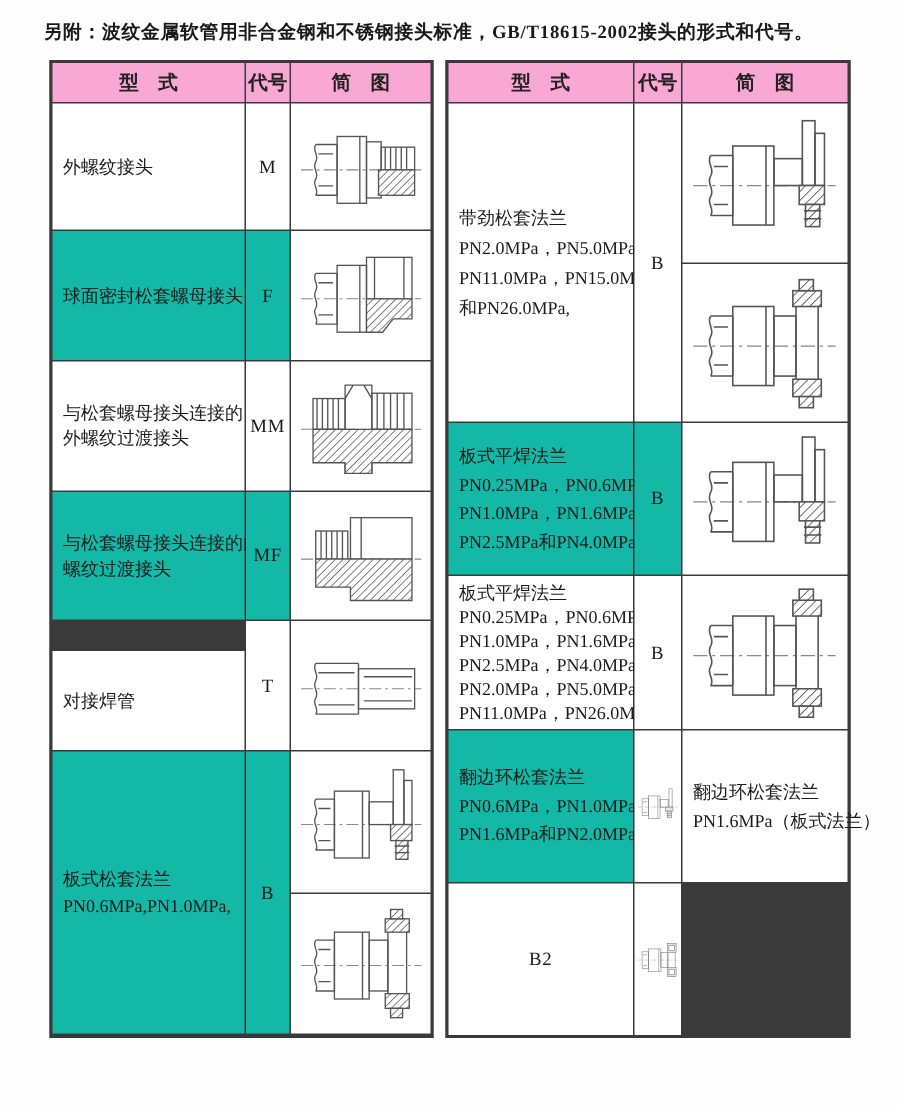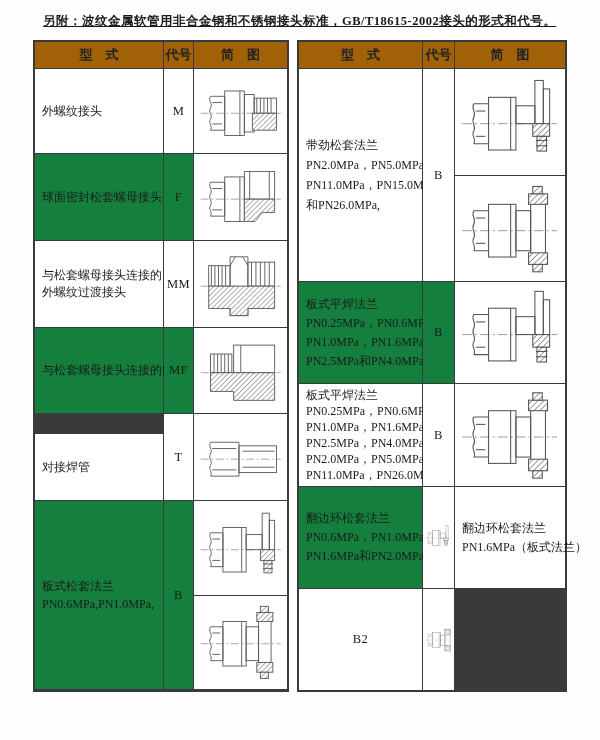--- a/index.html
+++ b/index.html
@@ -1,33 +1,33 @@
 <!DOCTYPE html>
 <html><head>
 <meta charset="utf-8">
 <style>
   html,body{margin:0;padding:0;}
   body{
     width:600px;height:740px;background:#fefefe;position:relative;overflow:hidden;
     font-family:"Liberation Serif","DejaVu Serif",serif;color:#1a1a1a;
   }
   .title{
-    position:absolute;left:43px;top:13px;font-size:12.5px;font-weight:bold;
-    letter-spacing:0.5px;white-space:nowrap;text-decoration:underline;
+    position:absolute;left:29px;top:13px;font-size:12.5px;font-weight:bold;
+    letter-spacing:0.5px;white-space:nowrap;
   }
   .tables{position:absolute;left:33px;top:40px;display:flex;gap:8px;}
   .tbl{
     display:grid;gap:1px;background:#3a3a3a;border:2px solid #3a3a3a;
   }
   .tbl.left{grid-template-columns:128px 29px 93px;}
   .tbl.right{grid-template-columns:123px 31px 110px;}
   .cell{background:#fff;}
-  .cell.hl{background:#15803d;}
+  .cell.hl{background:#14b8a6;}
   .hdr{
-    background:#a16207;display:flex;align-items:center;justify-content:center;
+    background:#f9a8d4;display:flex;align-items:center;justify-content:center;
     font-size:13px;font-weight:bold;color:#222;
   }
   .type{
     display:flex;flex-direction:column;justify-content:center;
     padding:4px 2px 4px 7px;font-size:12px;box-sizing:border-box;
   }
   .type div{white-space:nowrap;}
   .code{
     display:flex;align-items:center;justify-content:center;
     font-size:12.5px;letter-spacing:0.5px;
@@ -119,20 +119,21 @@
               <path d="M36,12 h20 v66 h-20 z M36,22 l6,-10 M56,22 l-6,-10 M36,68 l6,10 M56,68 l-6,10"></path>
               <rect x="56" y="18" width="30" height="27"></rect>
               <path d="M60,18 V45 M65,18 V45 M70,18 V45 M75,18 V45 M80,18 V45"></path>
               <path d="M12,45 H86 V70 H56 V78 H36 V70 H12 Z" fill="url(#hat)"></path>
             </g>
           </svg>
         </div>
       </div>
       <div class="cell type hl" style="line-height: 17px;">
         <div>与松套螺母接头连接的内</div>
+        <div>螺纹过渡接头</div>
       </div>
       <div class="cell code hl">MF</div>
       <div class="diag" style="grid-template-rows: repeat(1, 1fr);">
         <div class="diagbox">
           <svg viewBox="0 0 96 86">
             <line x1="3" y1="45" x2="93" y2="45" stroke="#888" stroke-width="0.8" stroke-dasharray="9 3 2 3"></line>
             <g fill="none" stroke="#555" stroke-width="1">
               <rect x="14" y="24" width="24" height="21"></rect>
               <path d="M18,24 V45 M22,24 V45 M26,24 V45 M30,24 V45 M34,24 V45"></path>
               <rect x="40" y="14" width="46" height="31"></rect>

